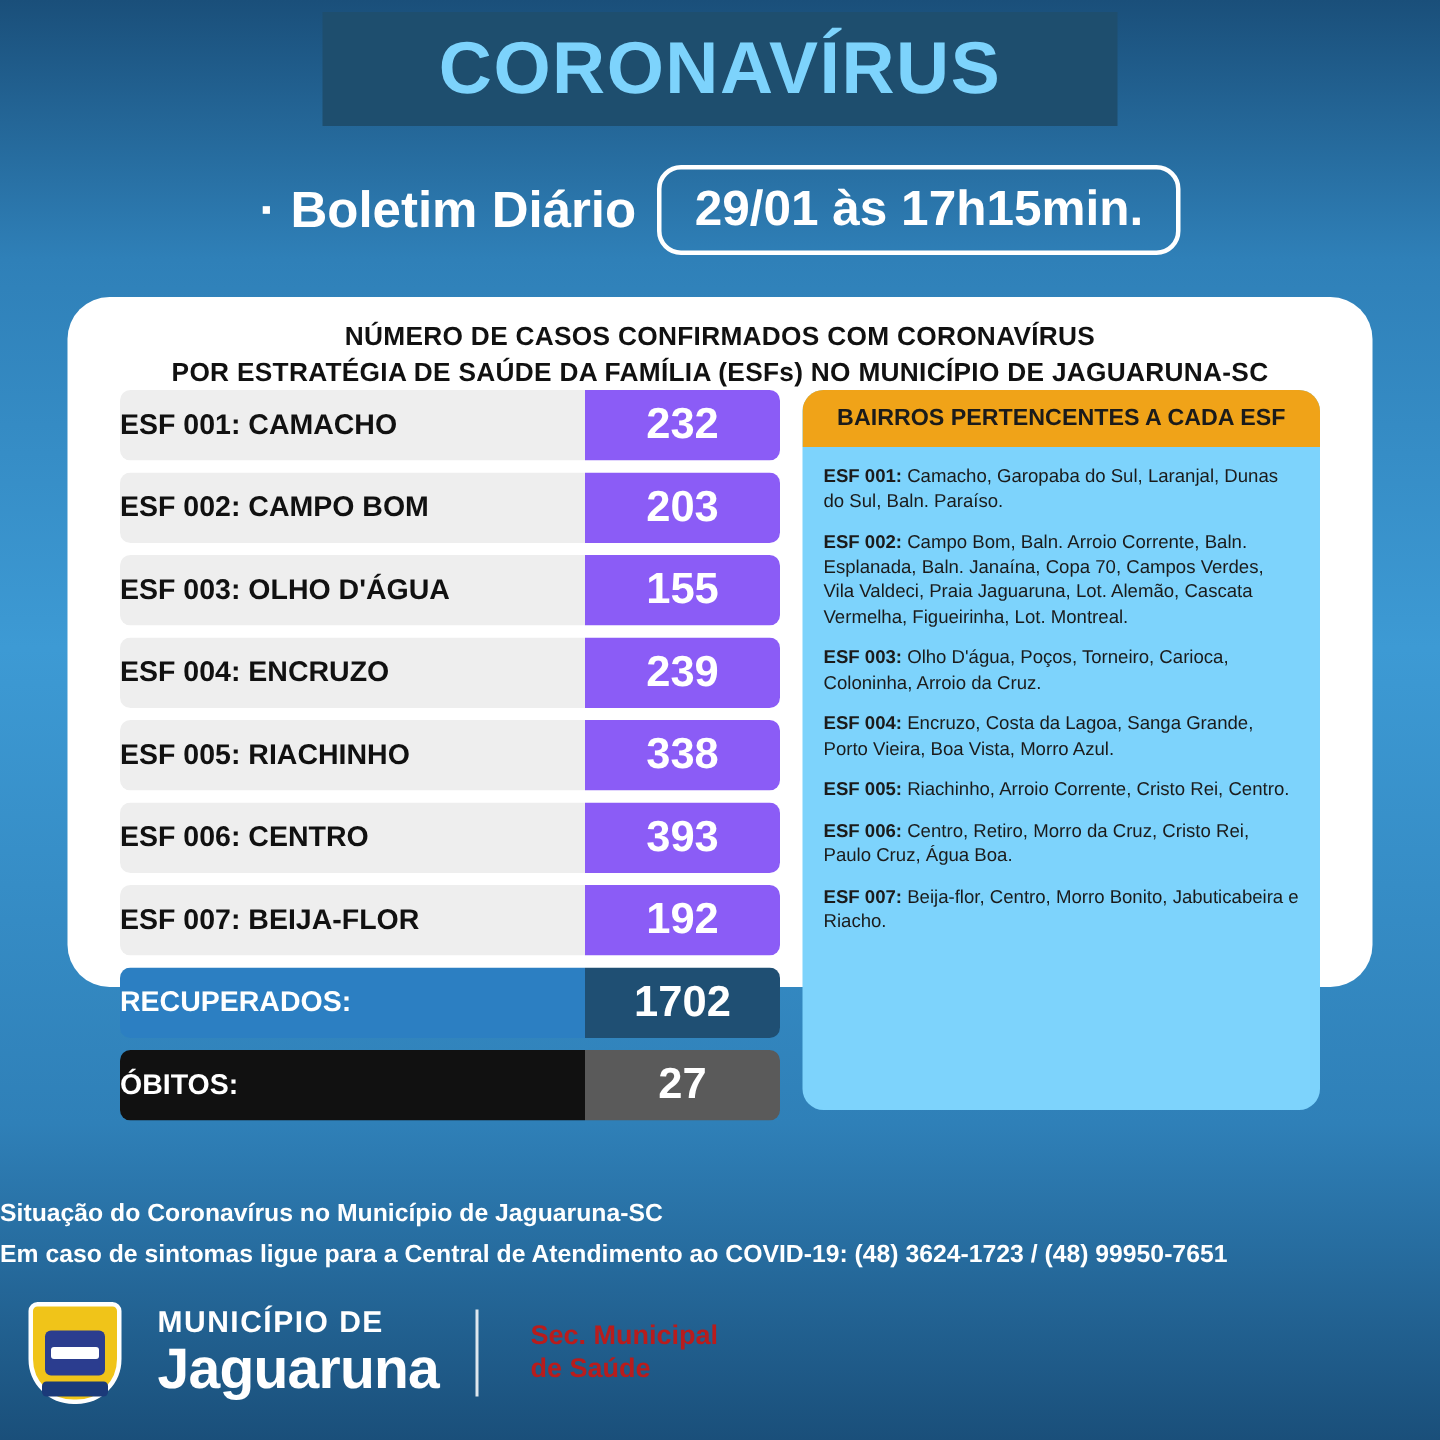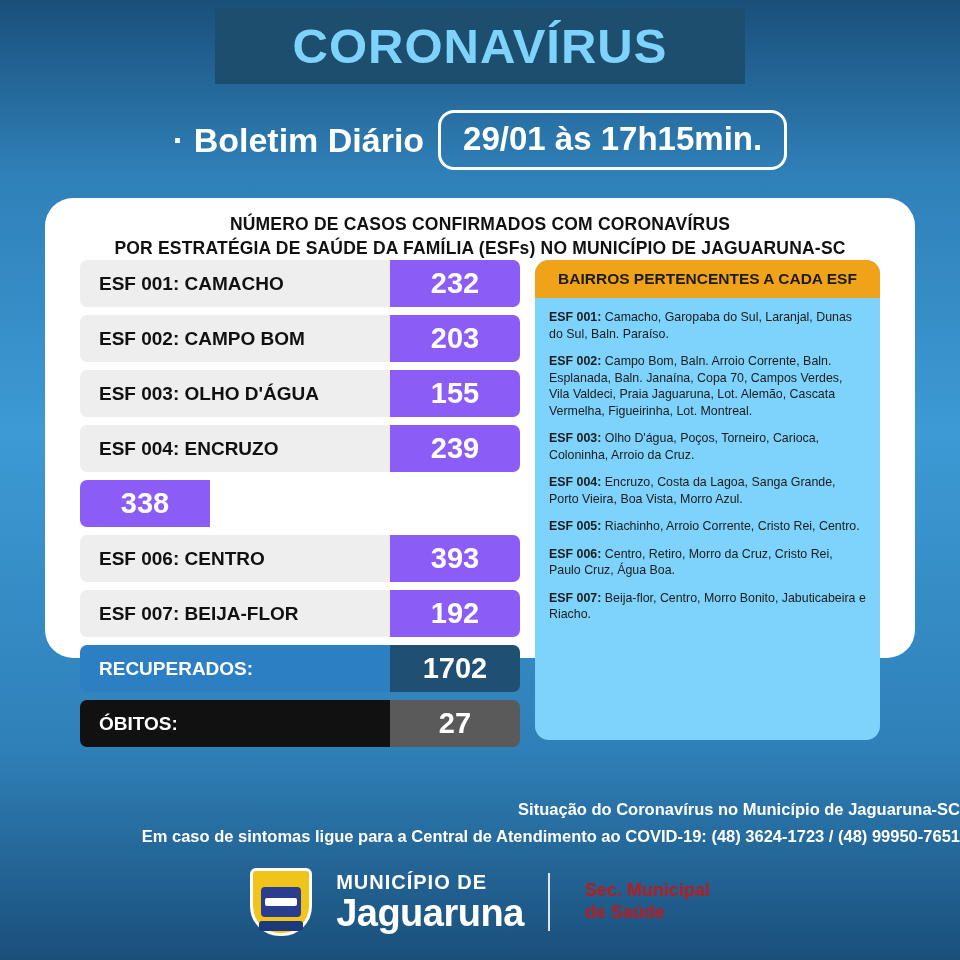--- a/index.html
+++ b/index.html
@@ -45,21 +45,21 @@
   }
   .card-h1 { margin-top: 16px; }
   .card-h2 { margin-top: 3px; }
 
   
   .list { position: absolute; left: 35px; top: 62px; width: 440px; }
   .row {
     display: flex; height: 47px; margin-bottom: 8px; border-radius: 7px; overflow: hidden;
   }
   .row .label {
-    flex: 1; display: flex; align-items: center; padding-left: 19px;
+    flex: 1; display: flex; align-items: center; 
     background: #eeeeee; color: #111; font-weight: bold; font-size: 19px;
   }
   .row .value {
     width: 130px; display: flex; align-items: center; justify-content: center;
     background: #8b5cf6; color: #ffffff; font-weight: bold; font-size: 29px;
   }
   .row.recuperados .label { background: #2c7fc2; color: #ffffff; }
   .row.recuperados .value { background: #1f4f73; }
   .row.obitos .label { background: #111111; color: #ffffff; }
   .row.obitos .value { background: #5a5a5a; }
@@ -72,28 +72,28 @@
   .panel-head {
     background: #f0a318; color: #1b1b1b; font-weight: bold; font-size: 15.5px;
     text-align: center; padding: 10px 4px 10px 4px;
   }
   .panel-body { padding: 11px 14px 0 14px; }
   .esf-item { font-size: 12.4px; color: #1b1b1b; line-height: 1.33; margin-bottom: 11px; }
   .esf-item .esf-key { font-weight: bold; }
 
   
   .footer-lines {
-    position: absolute; left: 0; top: 800px; width: 960px; text-align: right; color: #ffffff;
+    position: absolute; left: 0; top: 800px; width: 960px; text-align: left; color: #ffffff;
   }
   .footer-lines .l1 { font-size: 16.5px; font-weight: bold; }
   .footer-lines .l2 { font-size: 16.5px; font-weight: bold; margin-top: 8px; }
 
   .brand {
     position: absolute; left: 0; top: 868px; width: 960px;
-    display: flex; align-items: center; justify-content: center; gap: 24px;
+    display: flex; align-items: center; justify-content: flex-start; gap: 24px; padding-left: 19px;
   }
   .crest {
     width: 62px; height: 68px; position: relative;
     background: #f0c419; border: 3px solid #ffffff; border-radius: 6px 6px 30px 30px;
     display: flex; align-items: center; justify-content: center;
   }
   .crest .crest-inner {
     width: 40px; height: 30px; background: #2b3d8f; border-radius: 4px;
     position: relative;
   }
@@ -140,20 +140,21 @@
       </div>
       <div class="row">
         <div class="label">ESF 003: OLHO D'ÁGUA</div>
         <div class="value">155</div>
       </div>
       <div class="row">
         <div class="label">ESF 004: ENCRUZO</div>
         <div class="value">239</div>
       </div>
       <div class="row">
+        <div class="label">ESF 005: RIACHINHO</div>
         <div class="value">338</div>
       </div>
       <div class="row">
         <div class="label">ESF 006: CENTRO</div>
         <div class="value">393</div>
       </div>
       <div class="row">
         <div class="label">ESF 007: BEIJA-FLOR</div>
         <div class="value">192</div>
       </div>

